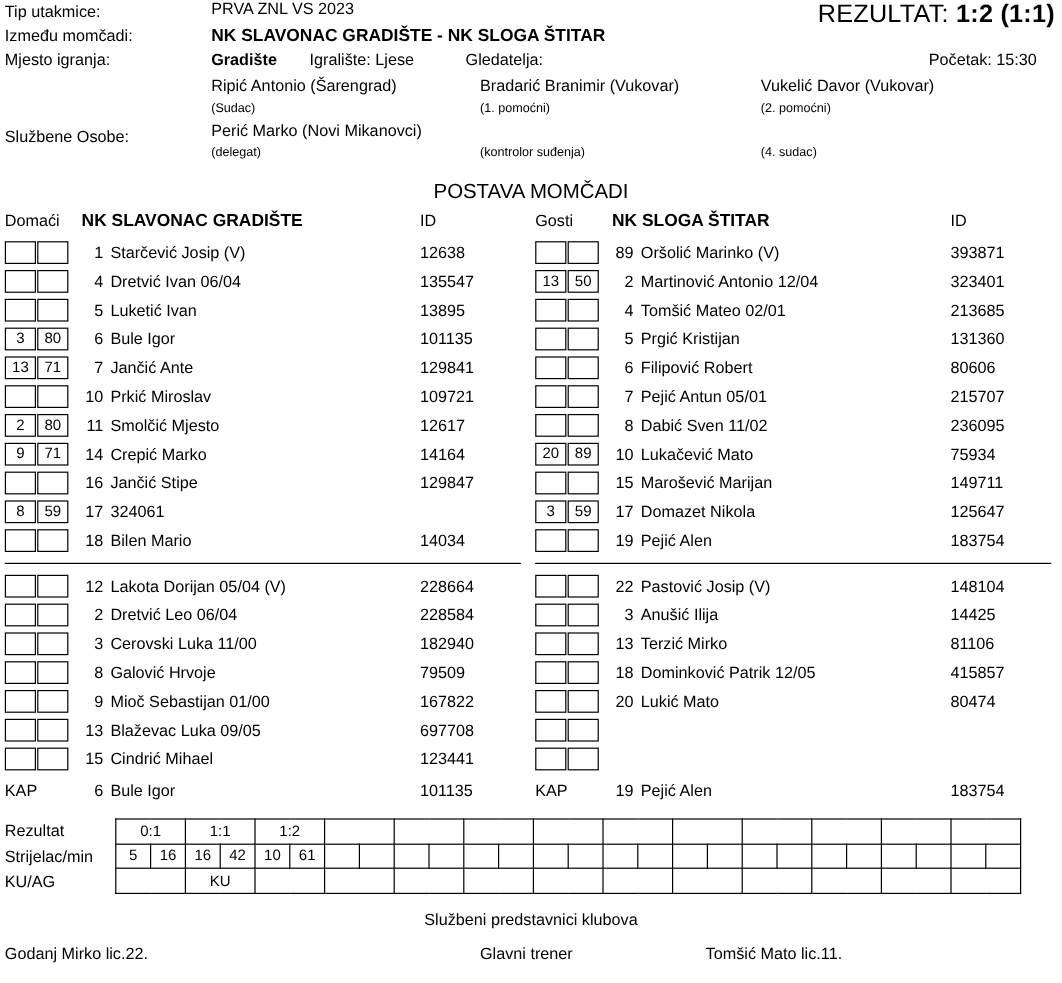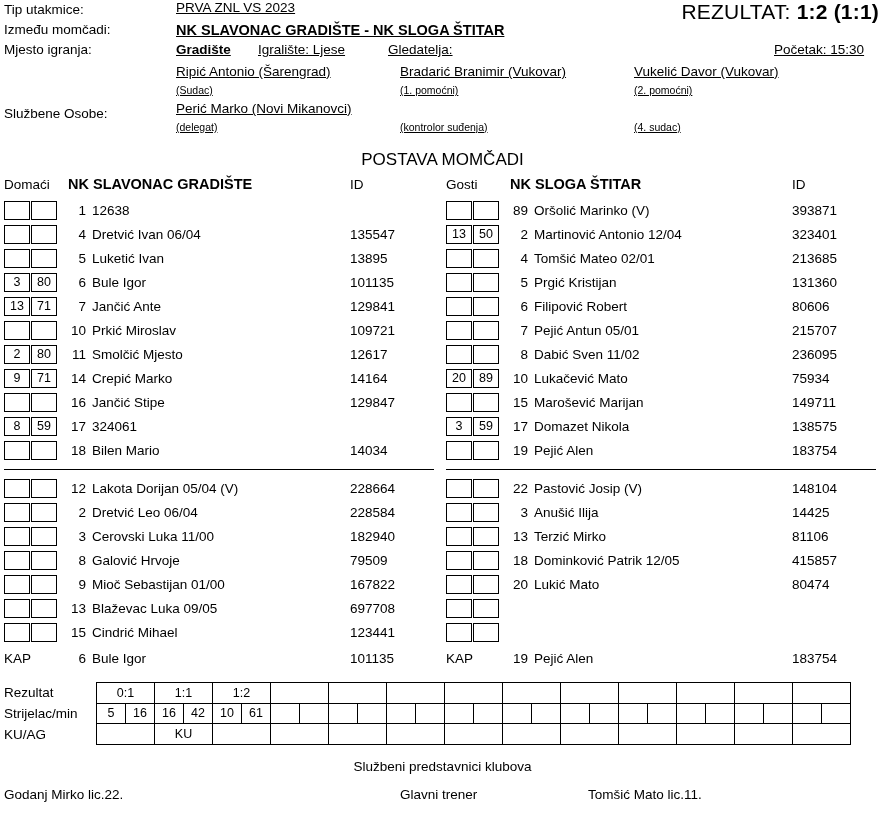--- a/index.html
+++ b/index.html
@@ -30,21 +30,20 @@
     height: 140px;
   }
   .hdr-label {
     position: absolute;
     left: 4px;
     font-size: 13.5px;
   }
   .hdr-val {
     position: absolute;
     font-size: 13.5px;
-    text-decoration: underline;
   }
   .bold { font-weight: bold; }
   .small-note {
     font-size: 10.5px;
     color: #000;
   }
   .result-big {
     position: absolute;
     right: 6px;
     top: 0px;
@@ -255,20 +254,21 @@
         <span class="idh">ID</span>
       </div>
 
       <div>
         <div class="row">
             <span class="boxes">
               <span class="bx"></span>
               <span class="bx"></span>
             </span>
             <span class="num">1</span>
+            <span class="pname">Starčević Josip  (V)</span>
             <span class="pid">12638</span>
           </div>
         <div class="row">
             <span class="boxes">
               <span class="bx"></span>
               <span class="bx"></span>
             </span>
             <span class="num">4</span>
             <span class="pname">Dretvić Ivan 06/04</span>
             <span class="pid">135547</span>
@@ -520,21 +520,21 @@
             <span class="pname">Marošević Marijan</span>
             <span class="pid">149711</span>
           </div>
         <div class="row">
             <span class="boxes">
               <span class="bx">3</span>
               <span class="bx">59</span>
             </span>
             <span class="num">17</span>
             <span class="pname">Domazet Nikola</span>
-            <span class="pid">138575</span>
+            <span class="pid">125647</span>
           </div>
         <div class="row">
             <span class="boxes">
               <span class="bx"></span>
               <span class="bx"></span>
             </span>
             <span class="num">19</span>
             <span class="pname">Pejić Alen</span>
             <span class="pid">183754</span>
           </div>

